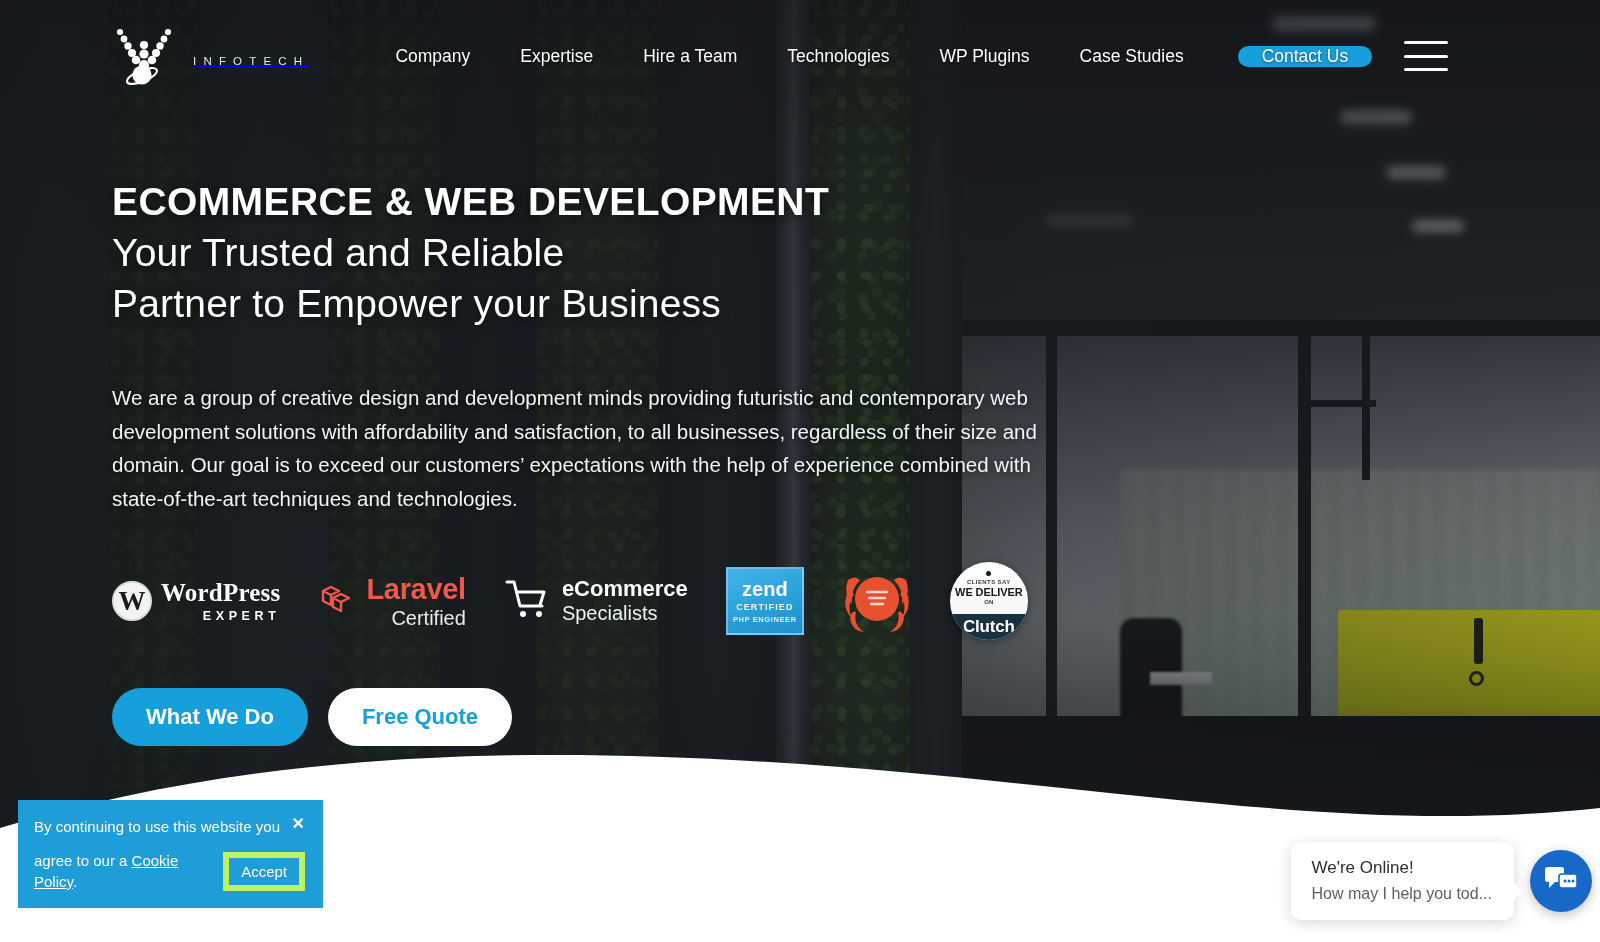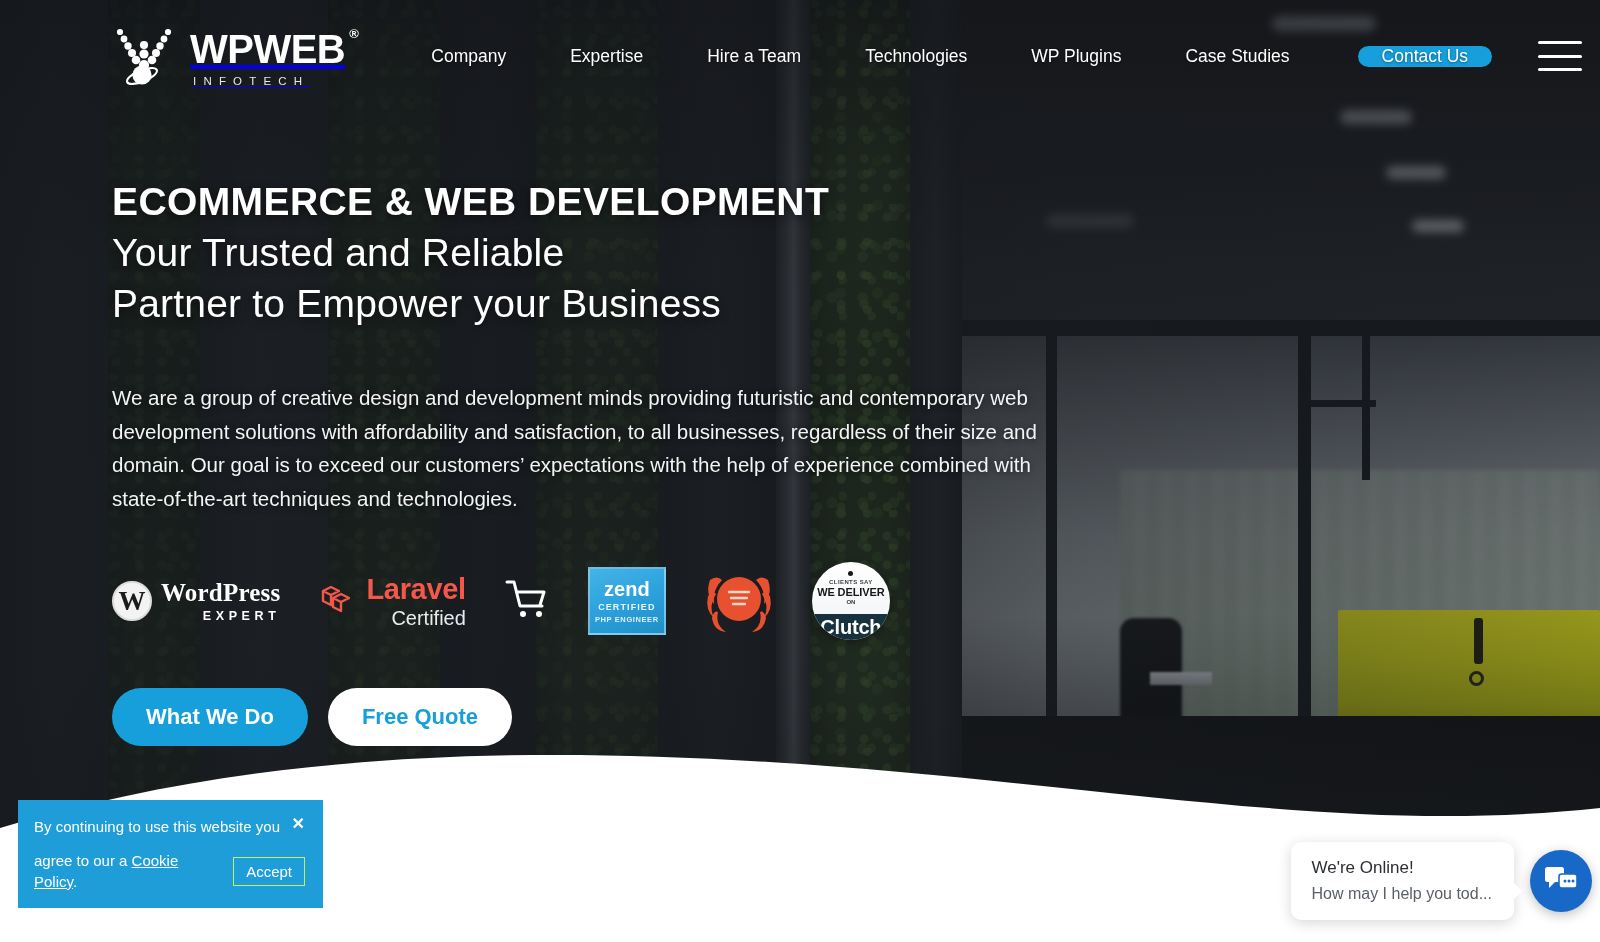--- a/index.html
+++ b/index.html
@@ -127,21 +127,21 @@
   }
   .brand-reg {
     position:absolute; top:-2px; right:-13px;
     font-size:13px; font-weight:700;
   }
   .brand-sub {
     font-size:11.5px; letter-spacing:7.2px; color:#e7e9ea;
     margin-top:7px; padding-left:3px; font-weight:400;
   }
 
-  nav.mainnav { display:flex; align-items:center; gap:16px; margin-left:62px; }
+  nav.mainnav { display:flex; align-items:center; gap:2px; margin-left:62px; }
   nav.mainnav a {
     color:#ffffff; text-decoration:none; font-size:17.5px;
     padding:0 24px; white-space:nowrap;
     text-shadow:0 1px 3px rgba(0,0,0,.45);
   }
   .btn-contact {
     margin-left:28px;
     background:#169fdb; color:#fff; font-size:17.5px;
     padding:13px 31px; border-radius:40px; text-decoration:none;
     display:inline-block; white-space:nowrap;
@@ -221,21 +221,21 @@
     overflow:hidden; position:relative;
   }
   .cl-dot { width:5px; height:5px; border-radius:50%; background:#16181a; }
   .cl-a { font-size:6px; font-weight:700; color:#3b4045; letter-spacing:.4px; margin-top:3px; }
   .cl-b { font-size:11px; font-weight:700; color:#16181a; letter-spacing:-.1px; margin-top:1px; }
   .cl-c { font-size:6px; font-weight:700; color:#3b4045; margin-top:1px; }
   .cl-bar {
     position:absolute; left:0; right:0; bottom:0; height:26px;
     background:#17313f; display:flex; align-items:center; justify-content:center;
   }
-  .cl-d { font-size:20px; font-weight:700; color:#fff; letter-spacing:-.2px; }
+  .cl-d { font-size:17px; font-weight:700; color:#fff; letter-spacing:-.2px; }
 
   
   .cta-row { display:flex; gap:20px; margin-top:48px; }
   .btn {
     font-size:22px; font-weight:700; text-decoration:none;
     padding:16px 34px; border-radius:40px; display:inline-block; white-space:nowrap;
   }
   .btn-primary { background:#169fdb; color:#ffffff; }
   .btn-ghost   { background:#ffffff; color:#169fdb; }
 
@@ -244,21 +244,21 @@
     position:absolute; left:18px; bottom:34px; z-index:60;
     background:#1f9dd9; color:#ffffff; width:305px;
     padding:16px 18px 16px 16px;
   }
   .ck-row1 { display:flex; align-items:flex-start; justify-content:space-between; }
   .ck-text { font-size:15px; line-height:21px; }
   .ck-close { font-size:16px; font-weight:700; cursor:pointer; line-height:1; padding-left:10px; }
   .ck-row2 { display:flex; align-items:center; gap:10px; margin-top:13px; }
   .ck-link { color:#ffffff; text-decoration:underline; font-size:15px; }
   .ck-accept {
-    background:transparent; border:1px solid #bef264; color:#ffffff;
+    background:transparent; border:6px solid #bef264; color:#ffffff;
     font-size:15px; padding:5px 12px; cursor:pointer;
     font-family:"Liberation Sans", sans-serif;
   }
 
   
   #chat { position:absolute; right:8px; bottom:22px; z-index:60; display:flex; align-items:center; gap:16px; }
   .chat-bubble {
     background:#ffffff; border-radius:10px; padding:16px 22px 17px 20px;
     box-shadow:0 3px 14px rgba(0,0,0,.16); position:relative; min-width:212px;
   }
@@ -345,23 +345,20 @@
           <circle cx="40" cy="37" r="4.3"></circle>
           <circle cx="32" cy="22" r="4.1"></circle>
           <circle cx="32" cy="31" r="4.6"></circle>
           <circle cx="32" cy="42" r="5.1"></circle>
           <circle cx="30" cy="52" r="9.6"></circle>
         </g>
         <ellipse cx="30" cy="53" rx="16" ry="5.6" fill="none" stroke="#ffffff" stroke-width="2.1" transform="rotate(-22 30 53)"></ellipse>
       </svg>
     </span>
     <span class="brand-text">
-      <span class="brand-name">
-        <span>WPWEB</span><span class="brand-reg">®</span>
-      </span>
       <span class="brand-sub">INFOTECH</span>
     </span>
   </a>
 
   <nav class="mainnav">
     <a href="#">Company</a>
     <a href="#">Expertise</a>
     <a href="#">Hire a Team</a>
     <a href="#">Technologies</a>
     <a href="#">WP Plugins</a>
@@ -411,20 +408,24 @@
     </div>
 
     <div class="badge ec">
       <span>
         <svg width="46" height="42" viewBox="0 0 46 42">
           <path d="M3 4 L10 4 L16 28 L38 28" fill="none" stroke="#ffffff" stroke-width="3" stroke-linecap="round" stroke-linejoin="round"></path>
           <path d="M13 14 L40 14 L36 27" fill="none" stroke="#ffffff" stroke-width="3" stroke-linecap="round" stroke-linejoin="round"></path>
           <circle cx="19" cy="36" r="3" fill="#ffffff"></circle>
           <circle cx="35" cy="36" r="3" fill="#ffffff"></circle>
         </svg>
+      </span>
+      <span class="ec-txt">
+        <span class="ec-a">eCommerce</span>
+        <span class="ec-b">Specialists</span>
       </span>
     </div>
 
     <div class="badge zend">
       <span class="zend-a">zend</span>
       <span class="zend-b">CERTIFIED</span>
       <span class="zend-c">PHP ENGINEER</span>
     </div>
 
     <div class="award">

